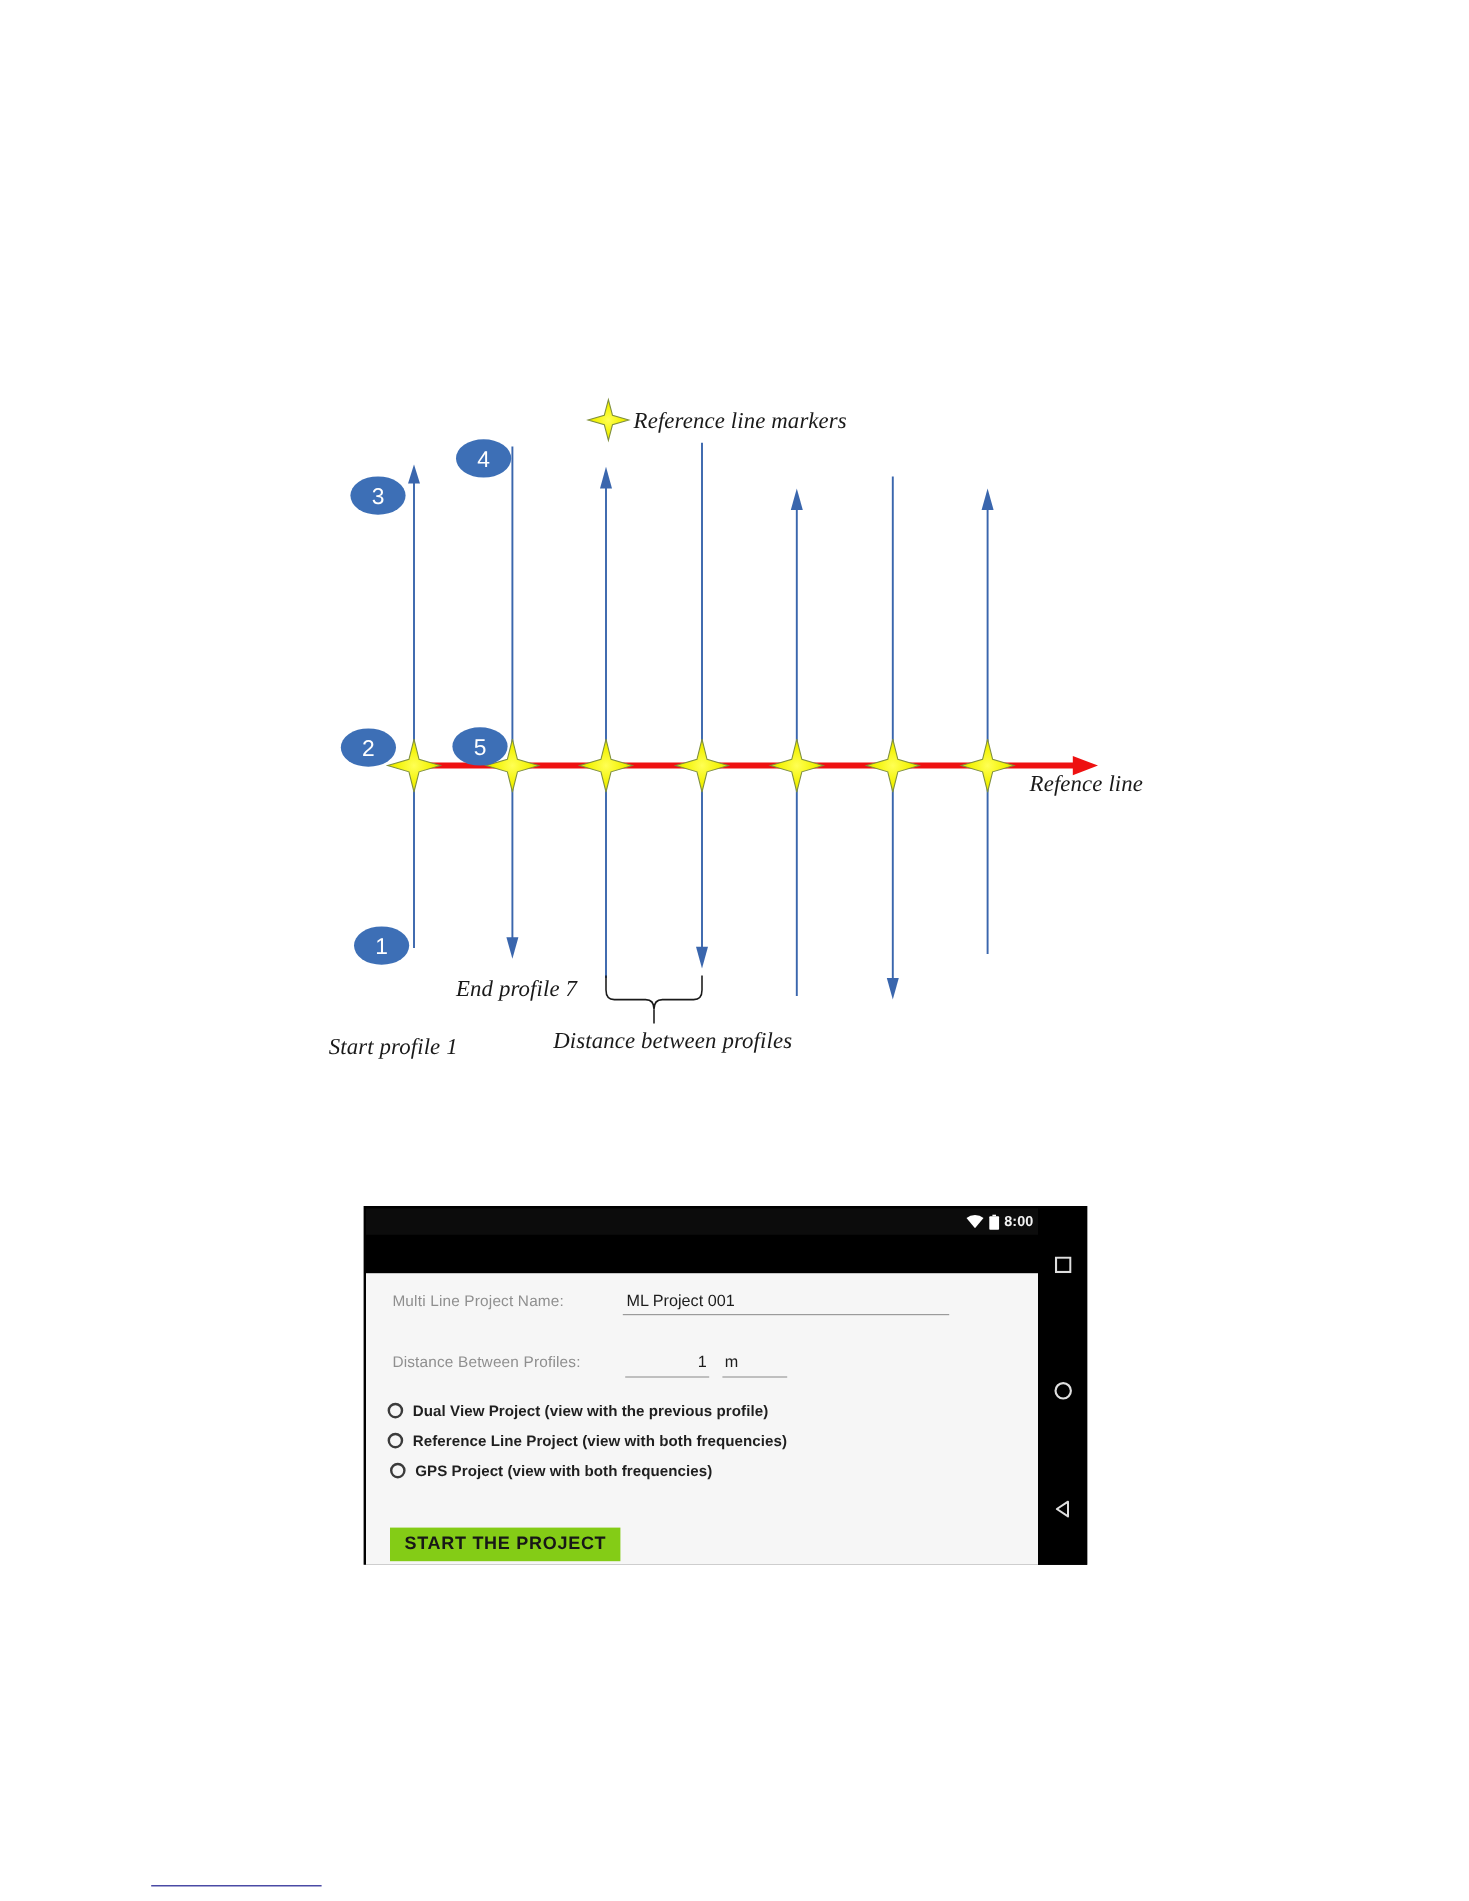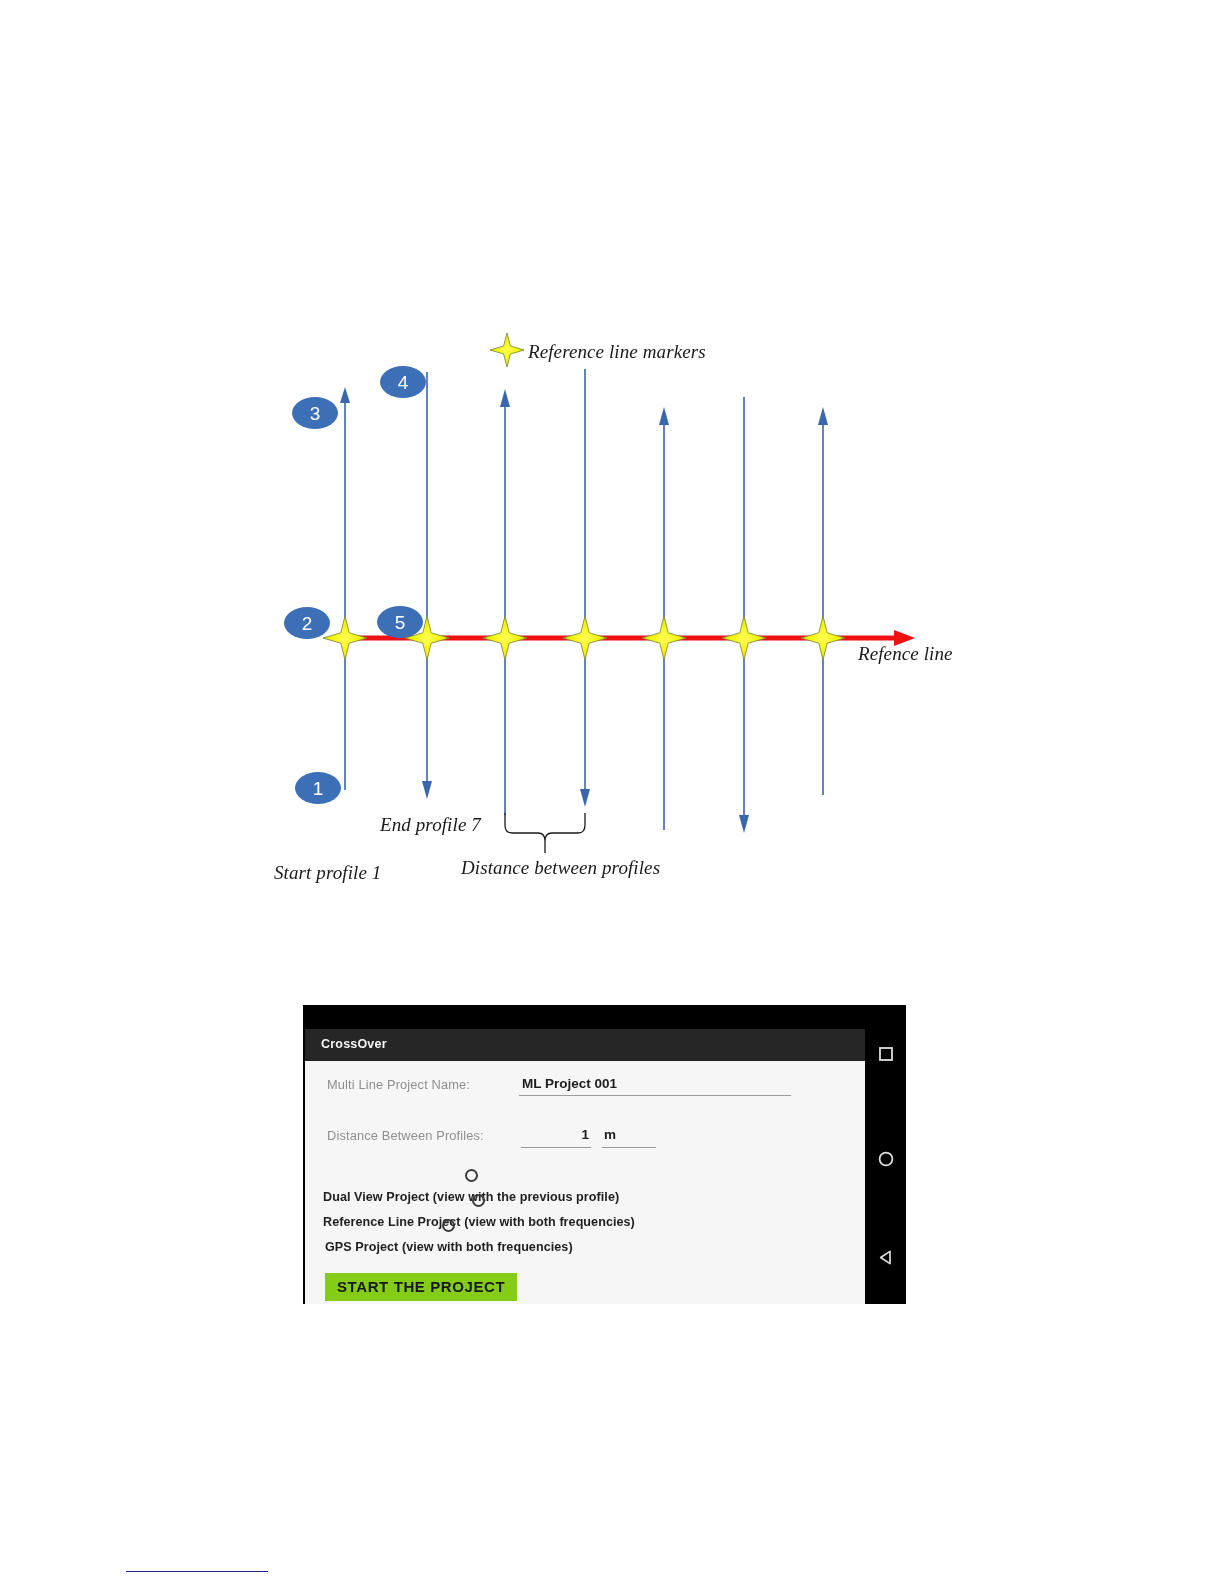--- a/index.html
+++ b/index.html
@@ -115,33 +115,32 @@
   }
   .field-underline {
     position: absolute;
     border-bottom: 1px solid #9b9b9b;
     box-sizing: border-box;
   }
   .field-value {
     position: absolute;
     color: #1d1d1d;
     font-size: 13.5px;
-    font-weight: bold;
+    font-weight: normal;
     white-space: nowrap;
   }
   .field-value.num {
     text-align: right;
   }
   .radio-row {
     position: absolute;
     display: flex;
-    align-items: center;
+    align-items: flex-start;
     gap: 8px;
     white-space: nowrap;
-    flex-direction: column;
   }
   .radio-circle {
     width: 13px;
     height: 13px;
     border: 2px solid #3b3b3b;
     border-radius: 50%;
     box-sizing: border-box;
     flex: 0 0 auto;
   }
   .radio-label {
@@ -306,24 +305,33 @@
 
     <div class="fig-label" style="left:120px; top:489px;">End profile 7</div>
 
     <div class="fig-label" style="left:201px; top:532px;">Distance between profiles</div>
   </div>
 
   <div id="phone">
 
     <div id="phone-inner">
 
-
-      <div id="appbar">
-        <div class="app-title">CrossOver</div>
+      <div id="statusbar">
+        <div class="sb-right">
+          <svg width="15" height="12" viewBox="0 0 15 12">
+            <path d="M7.5,11.5 L0.4,3.0 A11,11 0 0 1 14.6,3.0 Z" fill="#ffffff"></path>
+          </svg>
+          <svg width="9" height="13" viewBox="0 0 9 13">
+            <rect x="3" y="0" width="3" height="1.6" fill="#ffffff"></rect>
+            <rect x="0.4" y="1.6" width="8.2" height="11.1" rx="0.8" fill="#ffffff"></rect>
+          </svg>
+          <span class="sb-time">8:00</span>
+        </div>
       </div>
+
 
       <div id="content">
 
         <div class="form-row" style="left:22px; top:14px;">
           <span class="form-label">Multi Line Project Name:</span>
         </div>
         <div class="field-underline" style="left:214px; top:34px; width:272px; height:1px;"></div>
         <div class="field-value" style="left:217px; top:15px;">ML Project 001</div>
 
         <div class="form-row" style="left:22px; top:65px;">

